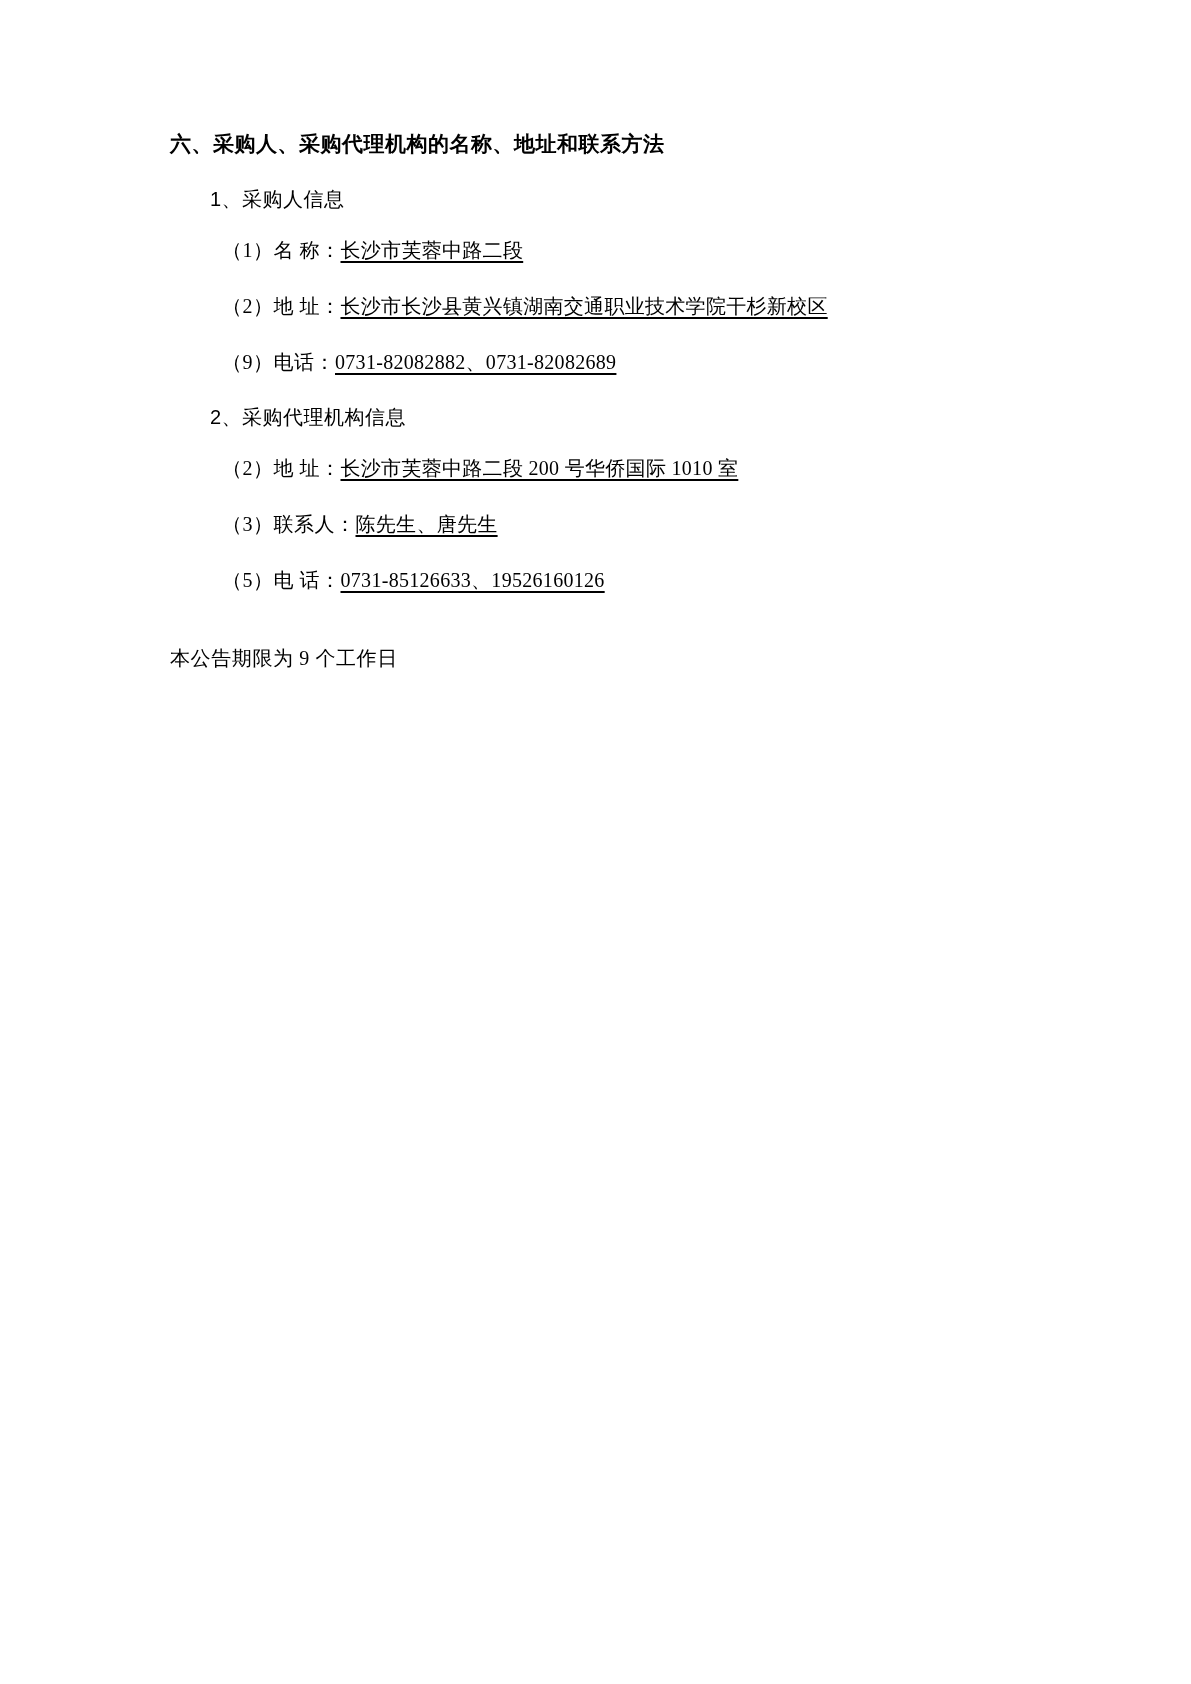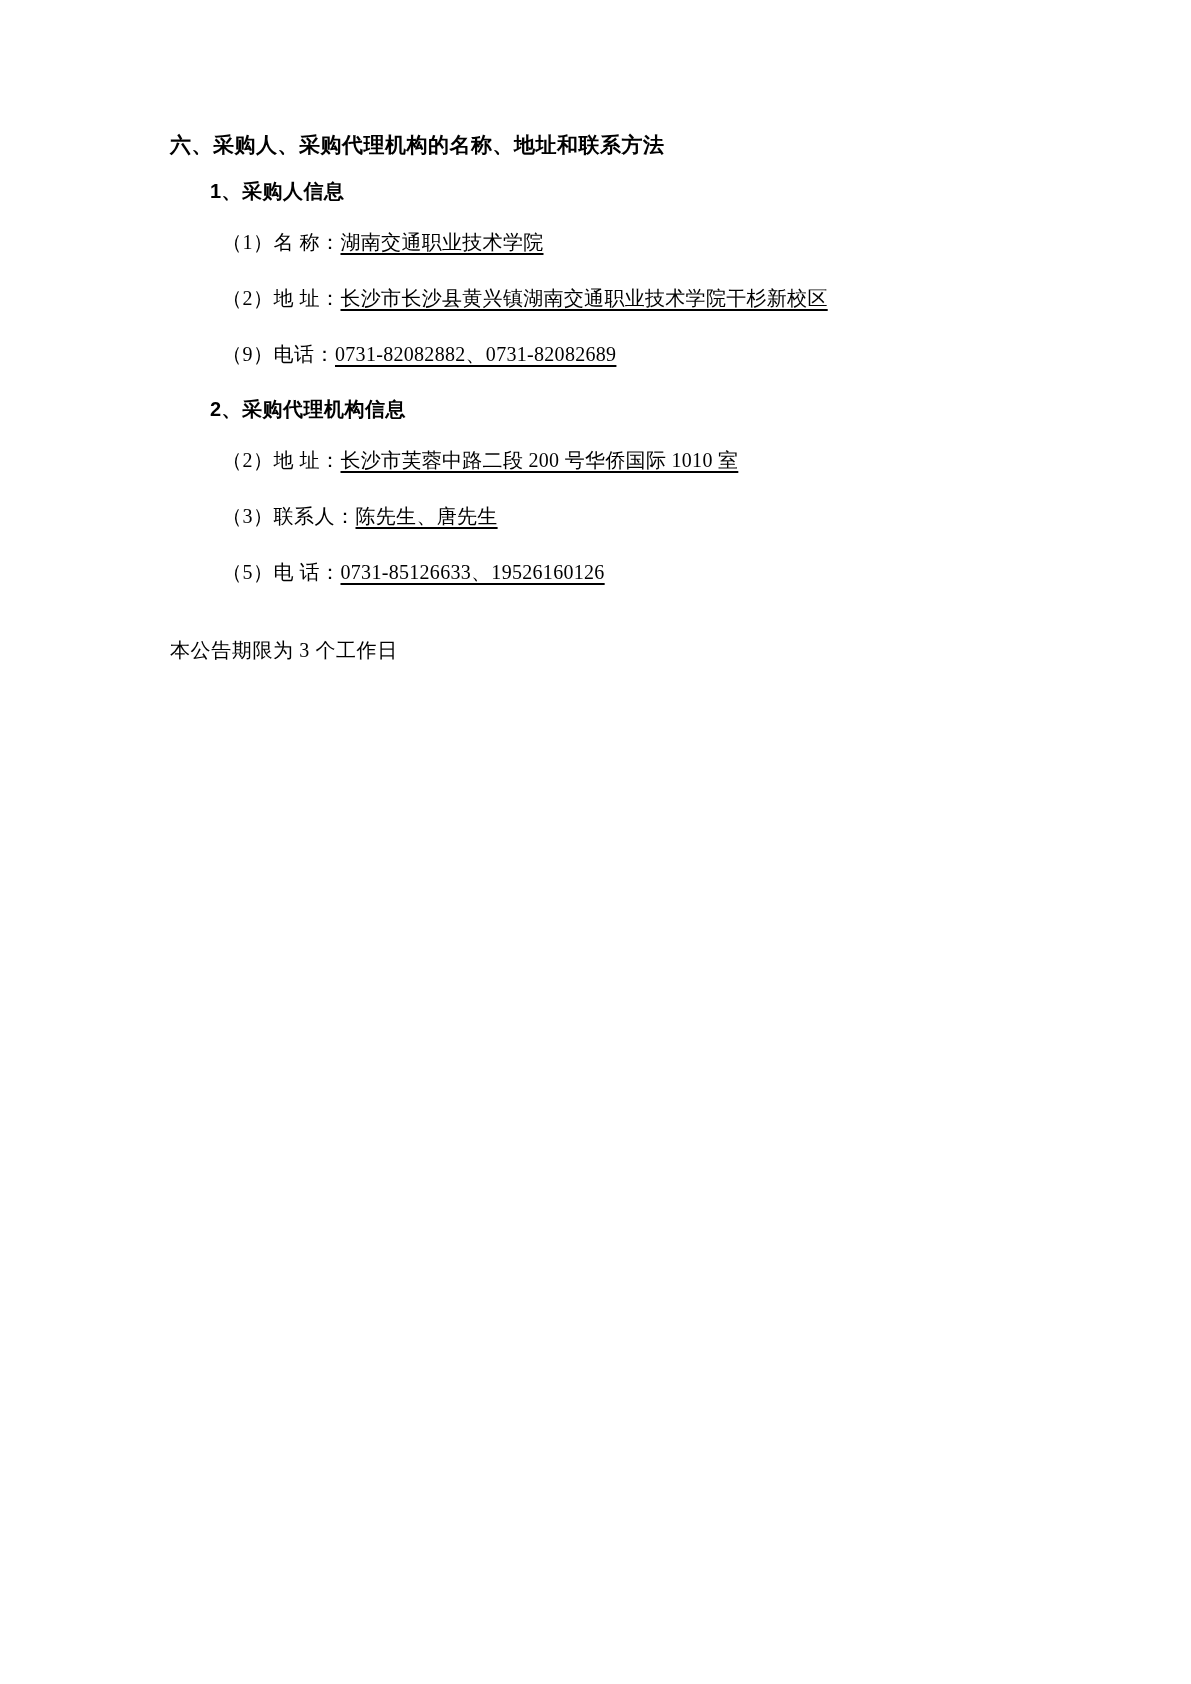--- a/index.html
+++ b/index.html
@@ -17,30 +17,30 @@
   }
   .page {
     position: absolute;
     left: 0; top: 0;
     width: 1191px;
     height: 1684px;
     box-sizing: border-box;
     padding: 130px 170px 0 170px;
   }
   .section-title {
-    font-family: Liberation Sans, sans-serif;
+    font-family: Liberation Serif, serif;
     font-weight: bold;
     font-size: 21px;
     letter-spacing: 0.5px;
-    margin: 0 0 18px 0;
+    margin: 0 0 26px 0;
     line-height: 1.4;
   }
   .sub-title {
     font-family: "Liberation Sans", "DejaVu Sans", sans-serif;
-    font-weight: bold;
+    font-weight: normal;
     font-size: 20px;
     letter-spacing: 0.5px;
     margin: 0 0 22px 0;
     padding-left: 40px;
     line-height: 1.4;
   }
   .sub-title.second {
     margin-top: 25px;
   }
   .item {
@@ -71,21 +71,21 @@
 </head>
 <body>
 
 <div class="page">
 
   <h1 class="section-title">六、采购人、采购代理机构的名称、地址和联系方法</h1>
 
   <h2 class="sub-title">1、采购人信息</h2>
 
   <div class="item">
-    <span class="label">（1）名  称：</span><span class="value pad-tiny">湖南交通职业技术学院</span>
+    <span class="label">（1）名  称：</span><span class="value pad-tiny">长沙市芙蓉中路二段</span>
   </div>
 
   <div class="item">
     <span class="label">（2）地    址：</span><span class="value pad-tiny">长沙市长沙县黄兴镇湖南交通职业技术学院干杉新校区</span>
   </div>
 
 
   <div class="item">
     <span class="label">（9）电话：</span><span class="value pad-lg">0731-82082882、0731-82082689</span>
   </div>
@@ -99,15 +99,15 @@
 
   <div class="item">
     <span class="label">（3）联系人：</span><span class="value pad-sm">陈先生、唐先生</span>
   </div>
 
 
   <div class="item">
     <span class="label">（5）电    话：</span><span class="value pad-tiny">0731-85126633、19526160126</span>
   </div>
 
-  <div class="footer-note">本公告期限为 3 个工作日</div>
+  <div class="footer-note">本公告期限为 9 个工作日</div>
 
 </div>
 
 </body></html>

